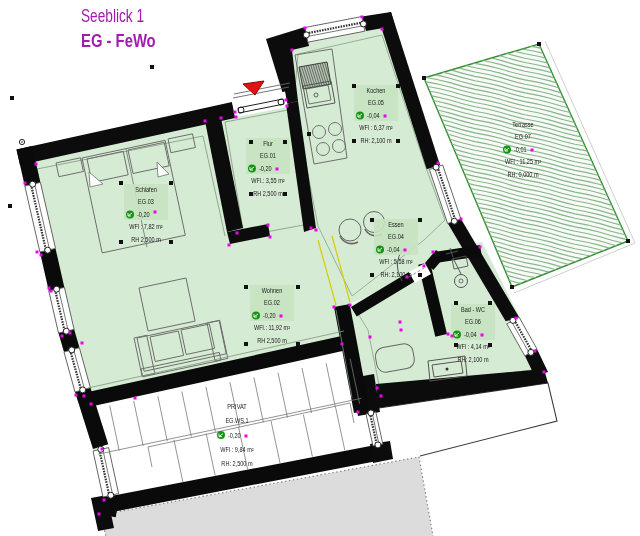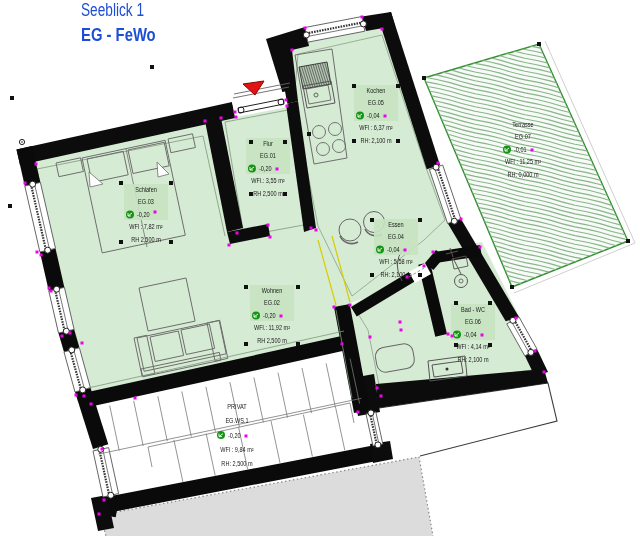--- a/index.html
+++ b/index.html
@@ -1,14 +1,14 @@
 <!DOCTYPE html>
 <html><head><meta charset="utf-8"><style>
 html,body{margin:0;padding:0;background:#fff;width:640px;height:536px;overflow:hidden}
-.title{position:absolute;left:81px;top:0;font-family:"Liberation Sans",sans-serif;color:#1d4ed8}
+.title{position:absolute;left:81px;top:6px;font-family:"Liberation Sans",sans-serif;color:#a21caf}
 .t1{font-size:17.5px;transform:scaleX(0.78);transform-origin:left top}
 .t2{font-size:19px;font-weight:bold;margin-top:3px;transform:scaleX(0.78);transform-origin:left top}
 svg{position:absolute;left:0;top:0}
 </style></head><body>
 <svg xmlns="http://www.w3.org/2000/svg" width="640" height="536" viewBox="0 0 640 536">
     <polygon points="18.0,151.0 296.0,104.0 322.0,236.0 346.0,306.0 352.0,344.0 103.0,497.0 93.0,449.0 75.0,392.0 64.0,352.0 58.0,333.0" fill="#d6ebd3"></polygon>
     <polygon points="292.0,42.0 390.0,22.0 434.0,166.0 453.0,221.0 472.0,256.0 428.0,274.0 346.0,305.0 314.0,228.0 287.0,97.0" fill="#d6ebd3"></polygon>
     <polygon points="350.0,306.0 409.0,272.0 425.0,264.0 434.0,250.0 482.0,242.0 520.0,318.0 538.0,352.0 546.0,374.0 368.0,395.0 350.0,314.0" fill="#d6ebd3"></polygon>
     <polyline points="37,169 203,136 225,236" fill="none" stroke="#7f957f" stroke-width="0.8"></polyline>
     <line x1="37" y1="169" x2="82" y2="390" stroke="#7f957f" stroke-width="0.8"></line>

